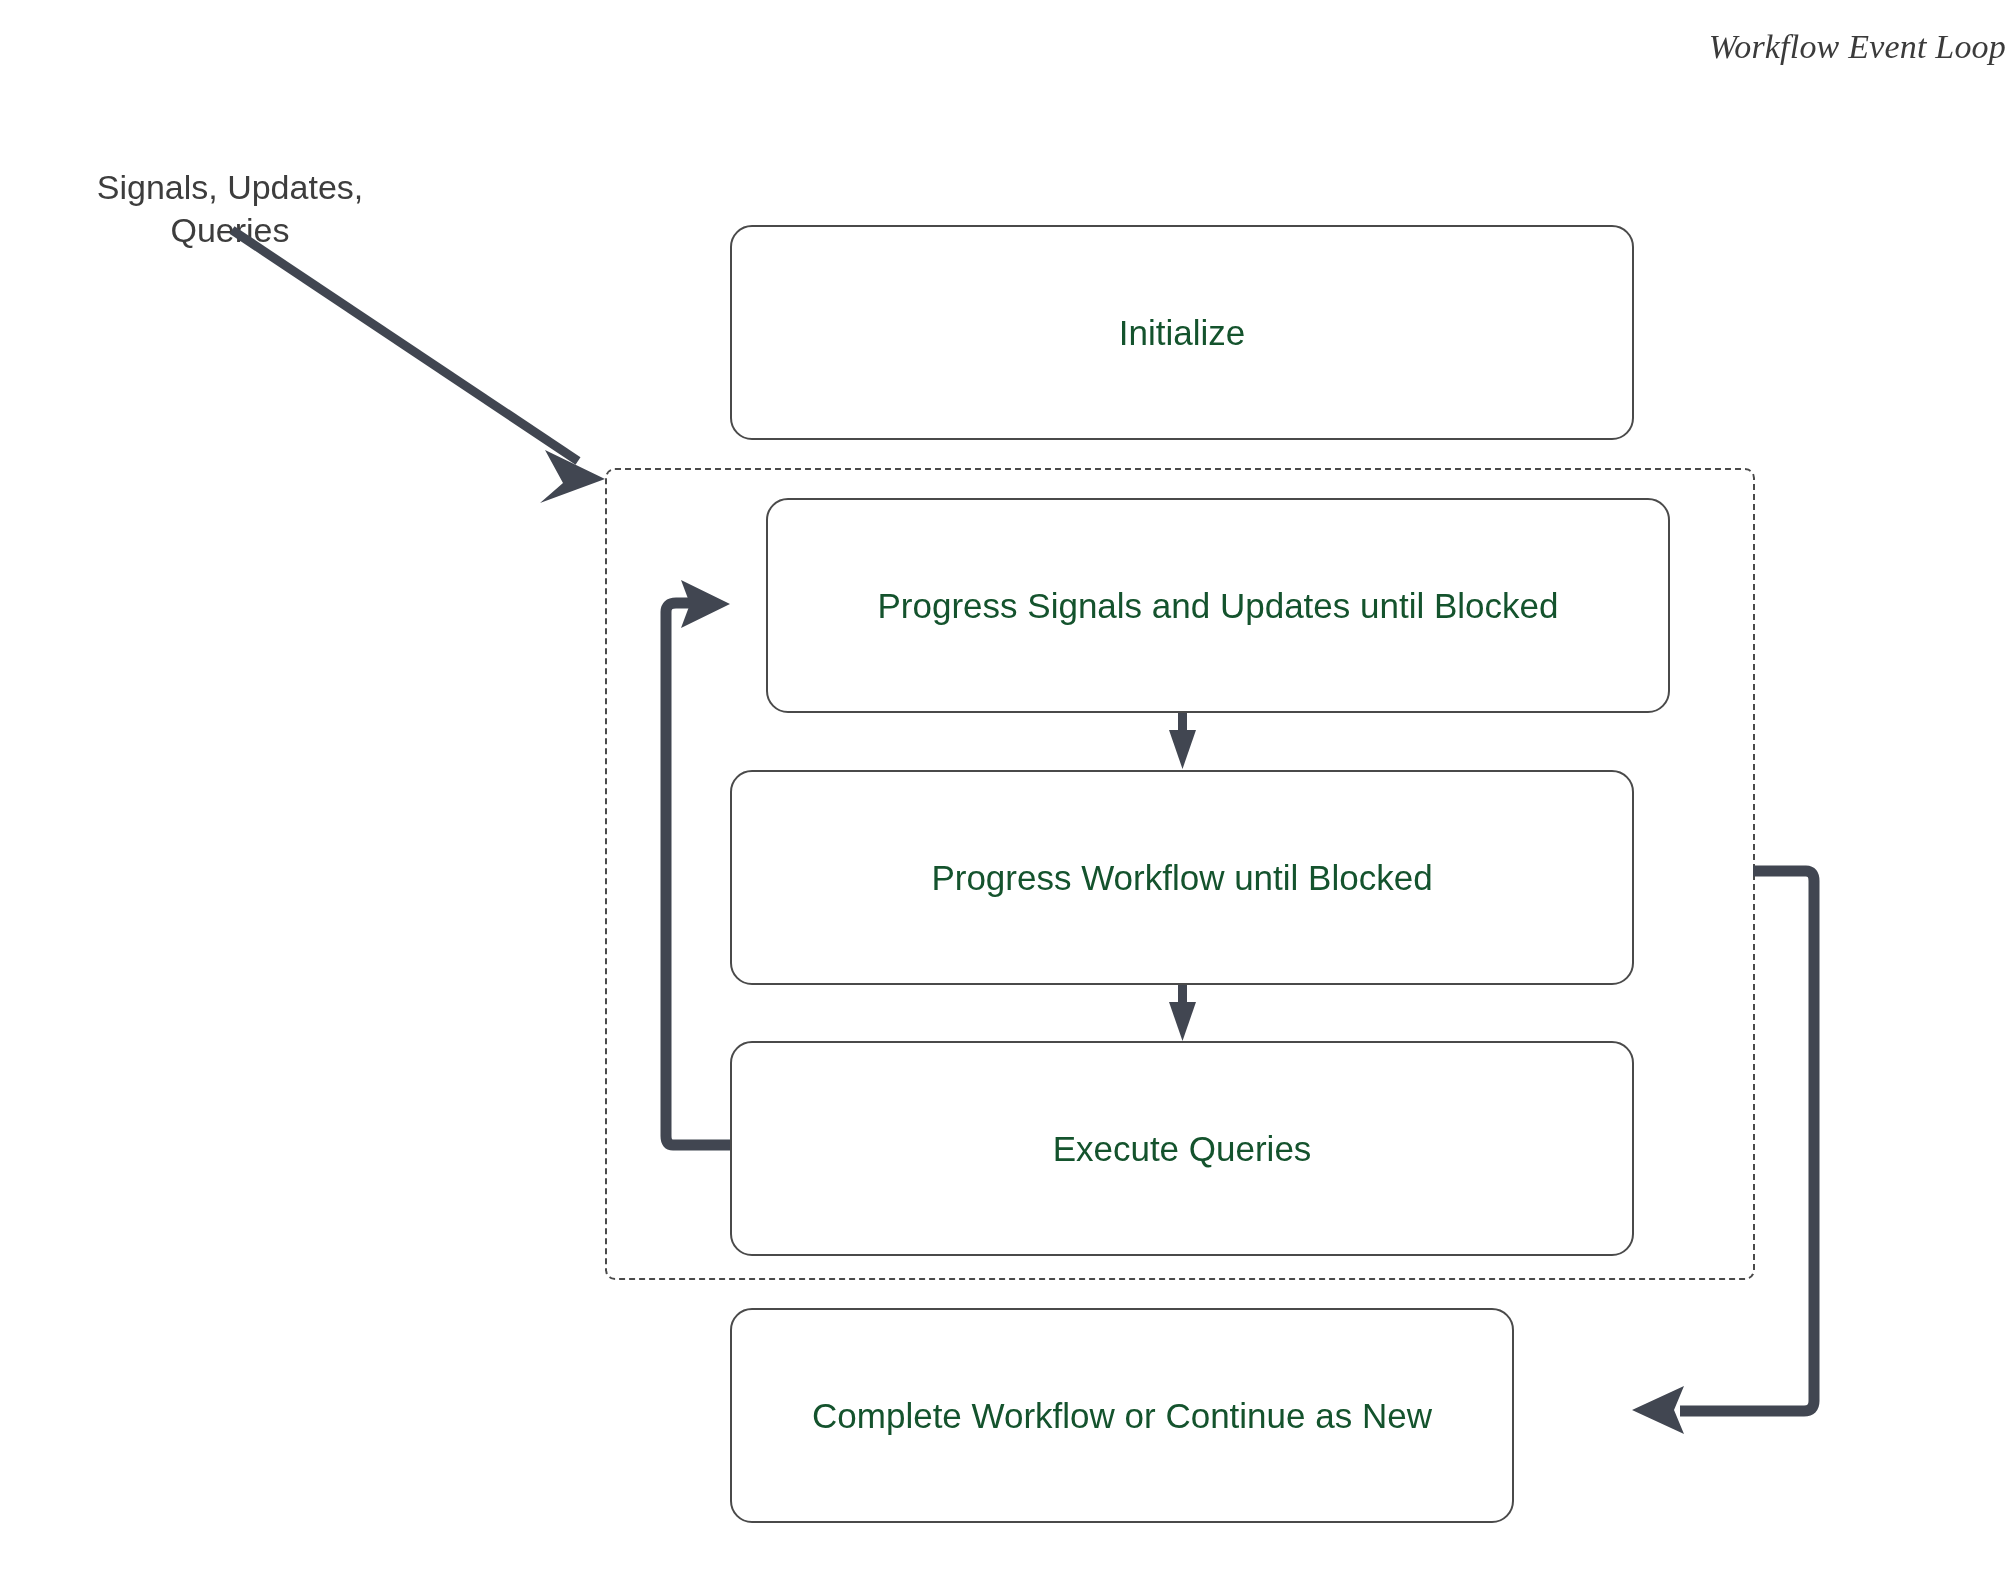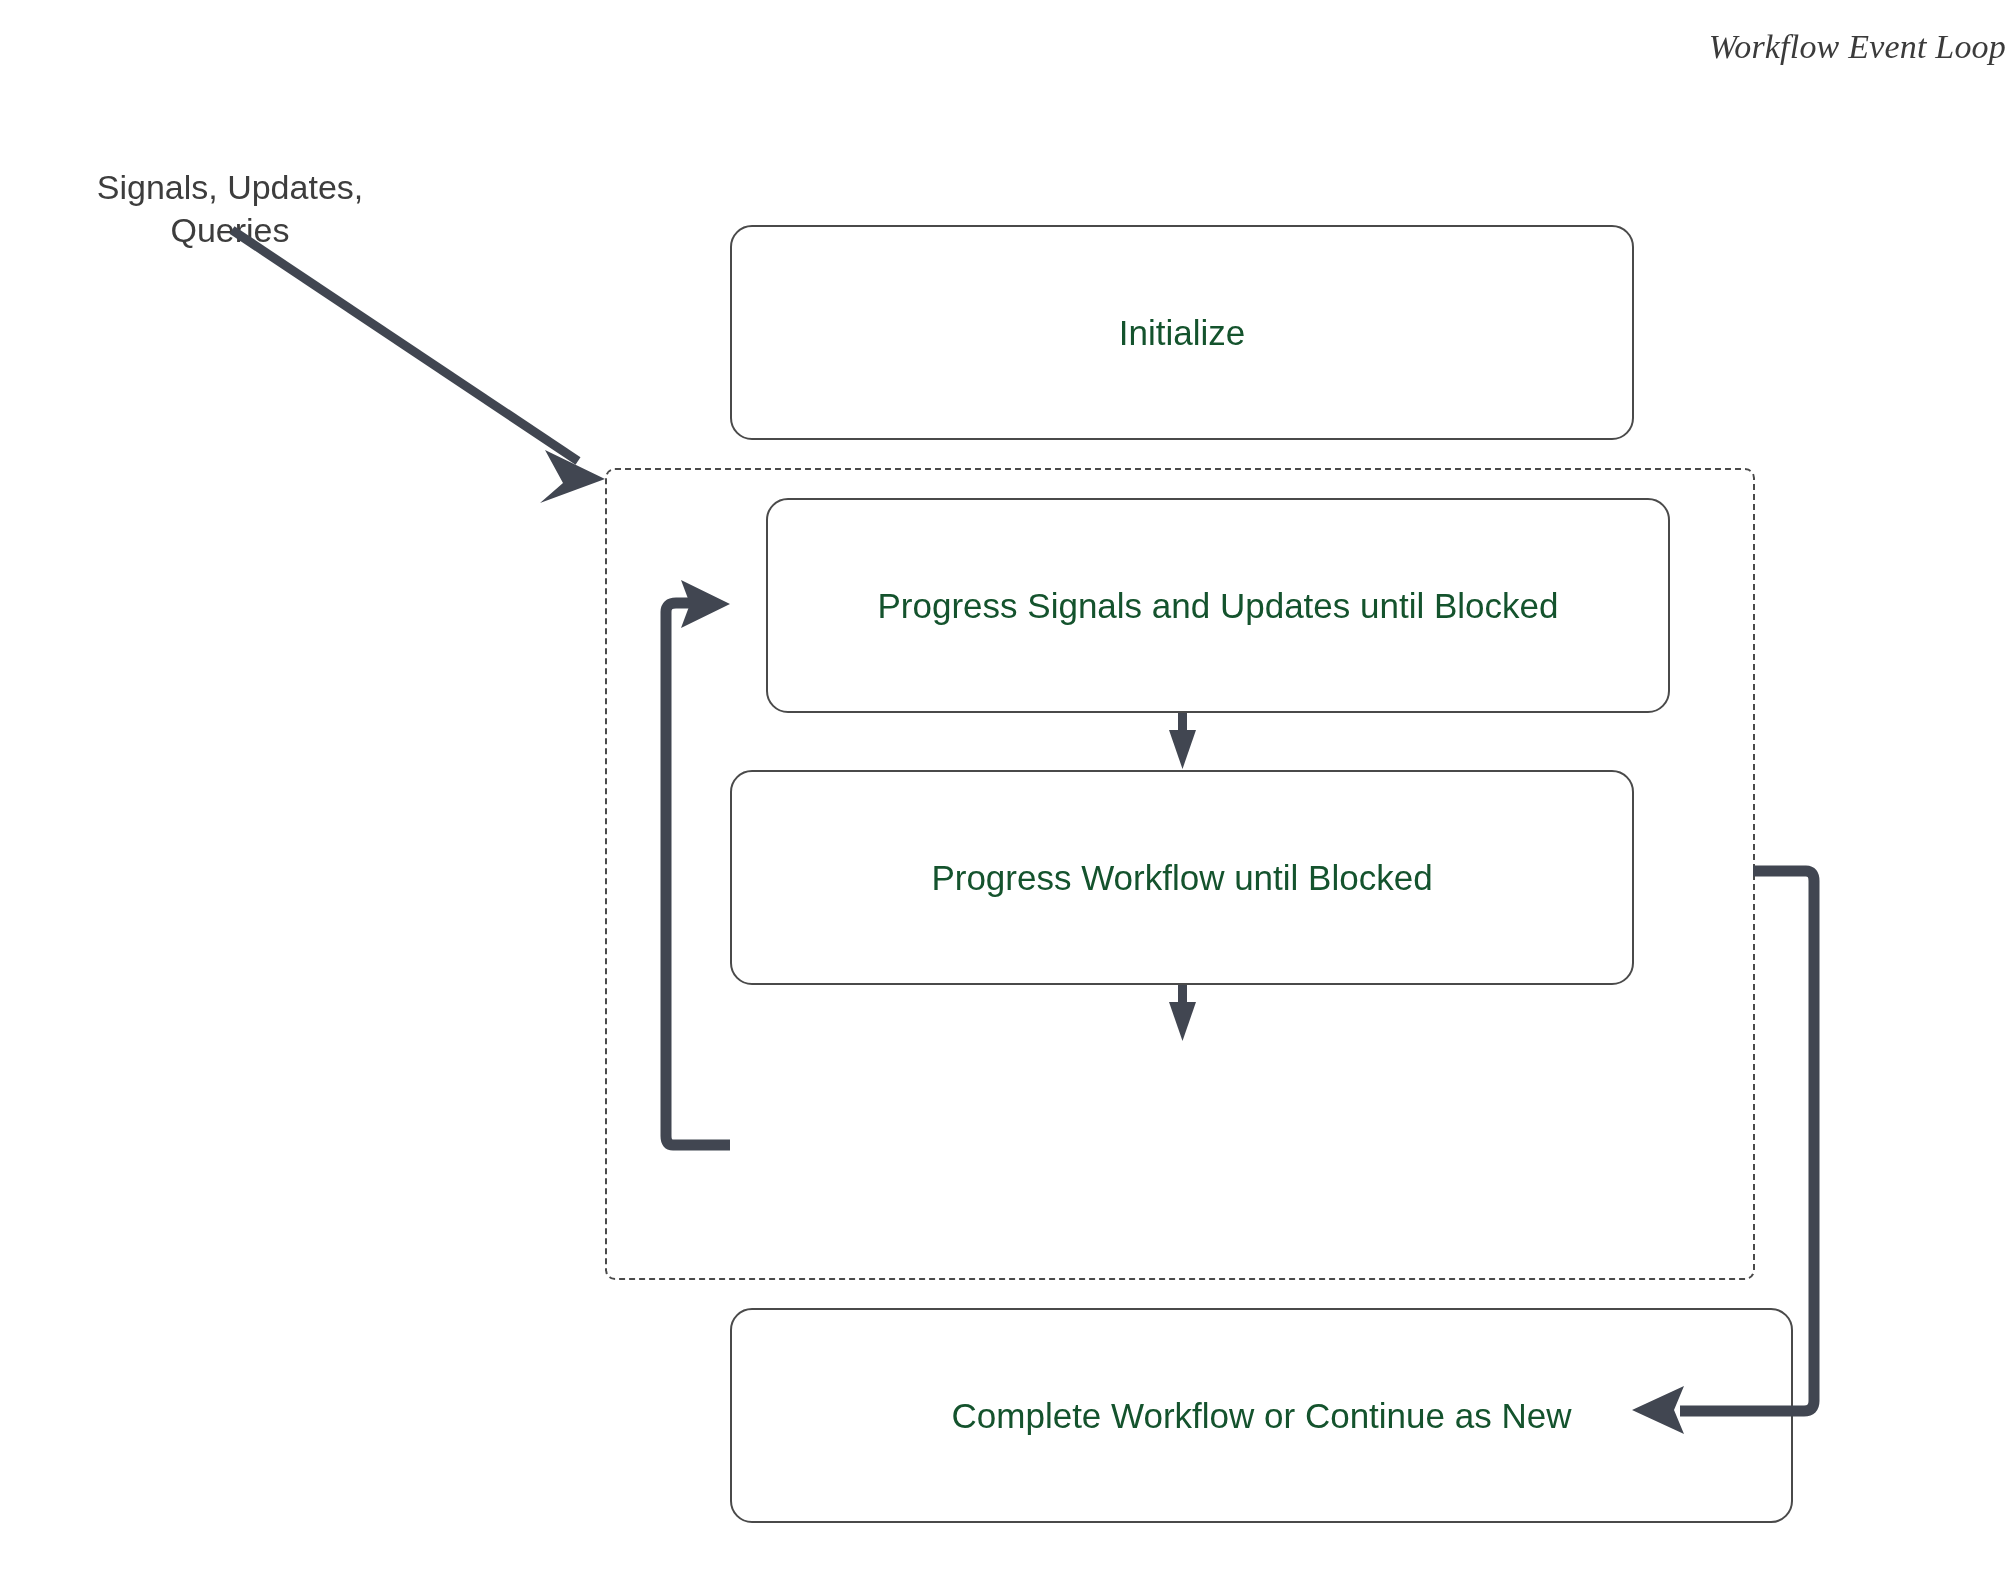--- a/index.html
+++ b/index.html
@@ -89,22 +89,25 @@
   </div>
 
   <div class="node-box" style="left:766px; top:498px; width:904px; height:215px;">
     <span class="node-label">Progress Signals and Updates until Blocked</span>
   </div>
 
   <div class="node-box" style="left:730px; top:770px; width:904px; height:215px;justify-content:center;">
     <span class="node-label">Progress Workflow until Blocked</span>
   </div>
 
+  <div class="node-box" style="left:730px; top:1041px; width:904px; height:215px;">
+    <span class="node-label">Execute Queries</span>
+  </div>
 
-  <div class="node-box" style="left:730px; top:1308px; width:1063px; height:215px;">
+  <div class="node-box" style="left:730px; top:1308px; width:784px; height:215px;">
     <span class="node-label">Complete Workflow or Continue as New</span>
   </div>
 
   <svg id="svg-layer" viewBox="0 0 2006 1576">
 
     <g>
       <line x1="232" y1="230" x2="578" y2="461" stroke="#414651" stroke-width="9" stroke-linecap="butt"></line>
       <polygon points="605,479 545,450 563,483 540,503" fill="#414651"></polygon>
     </g>
 

